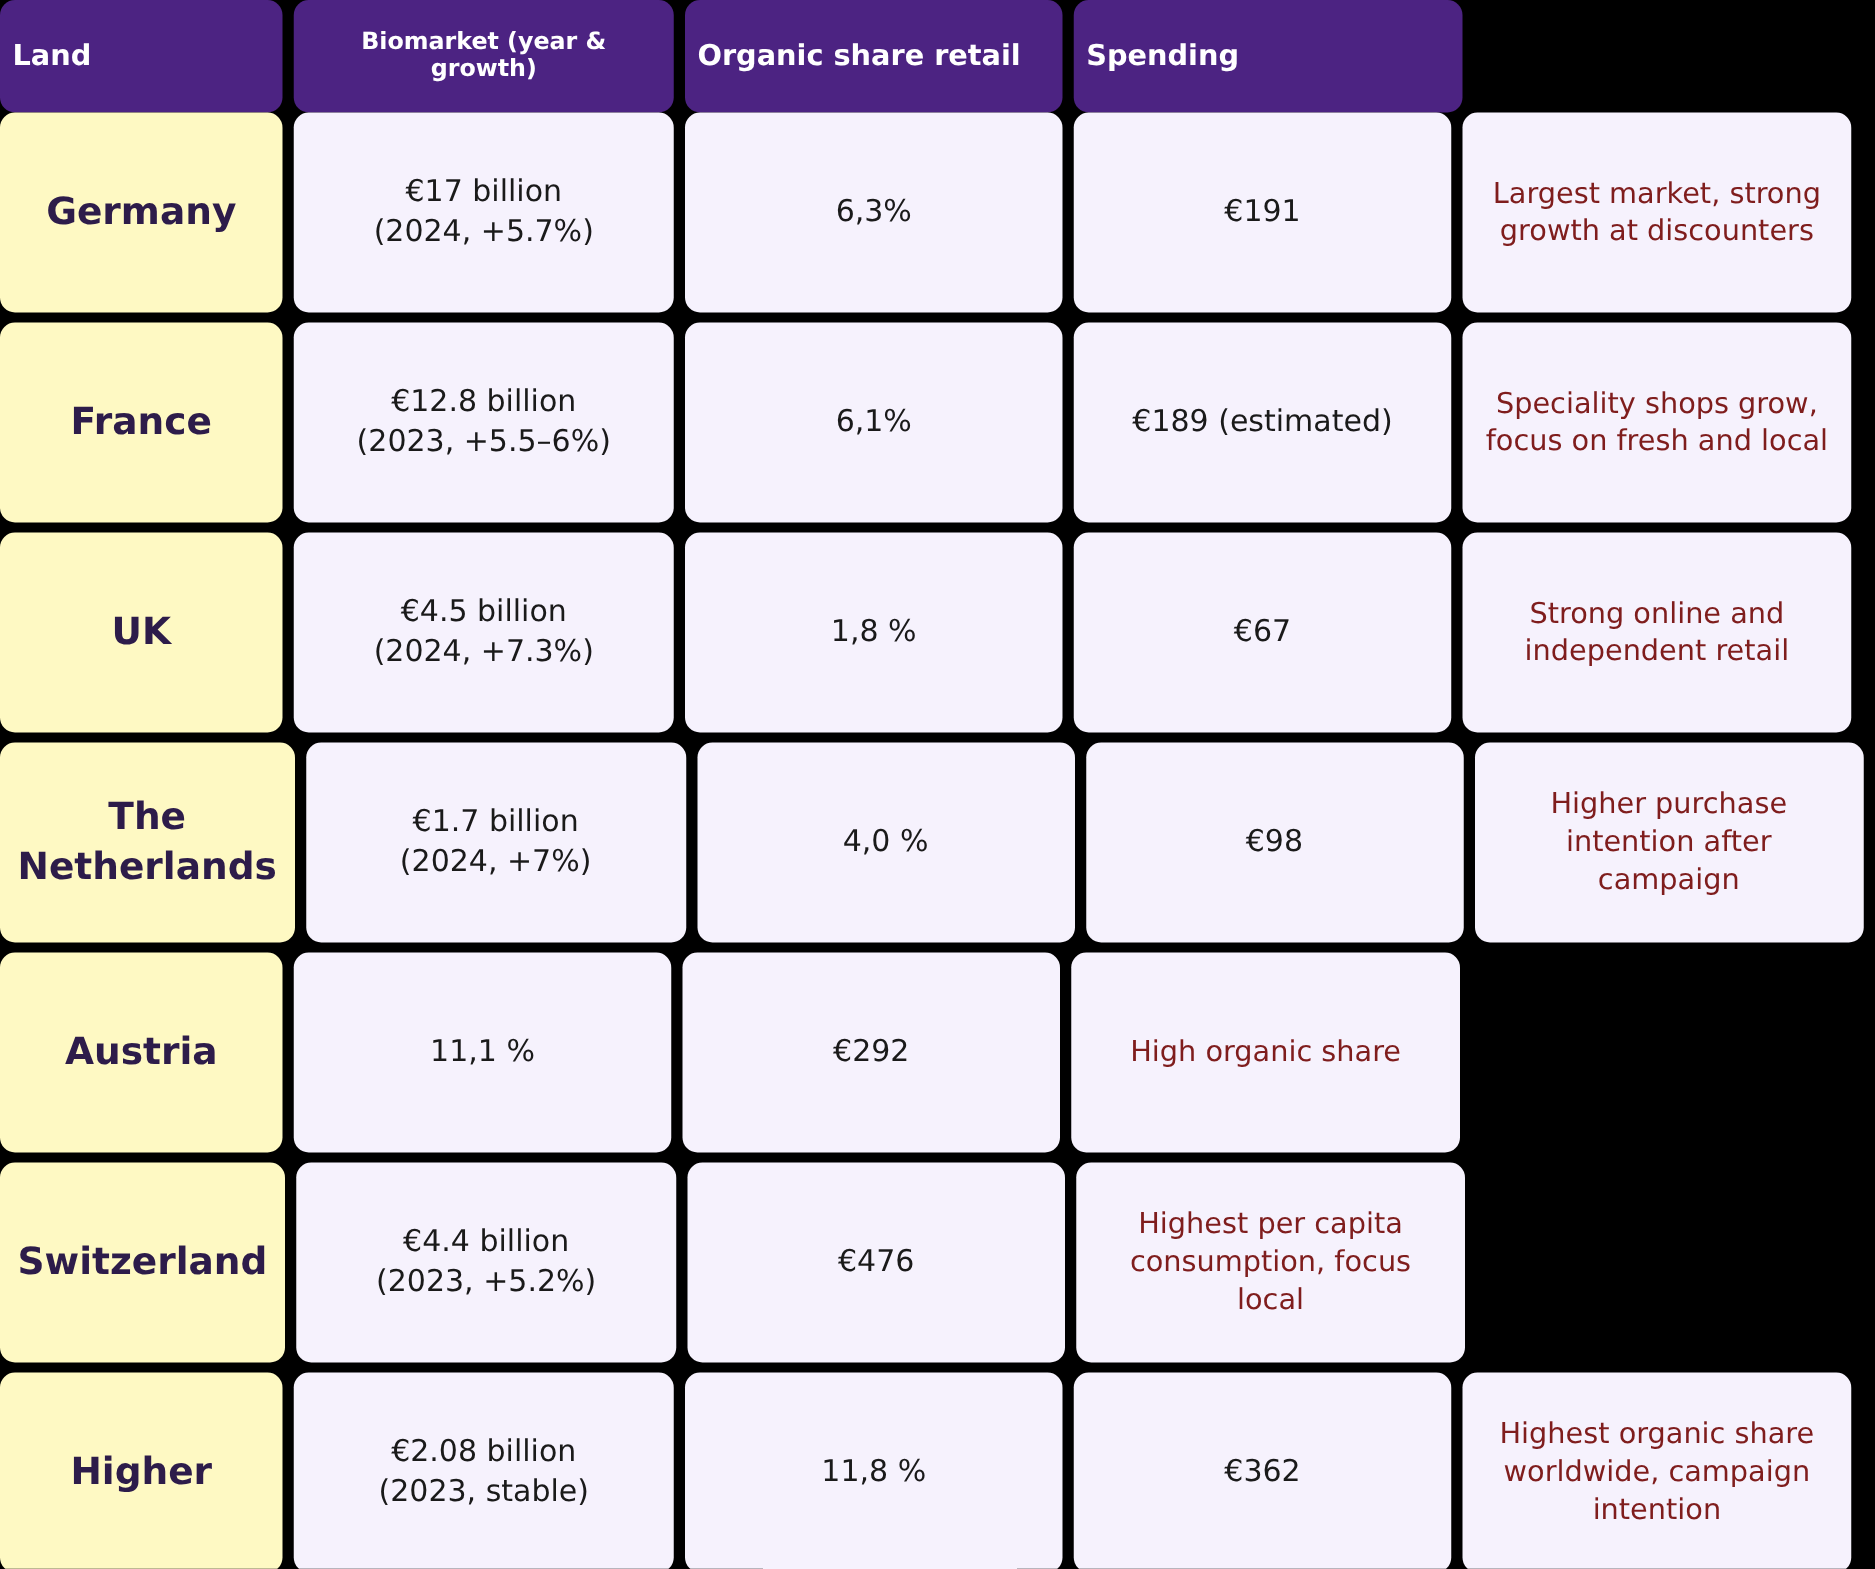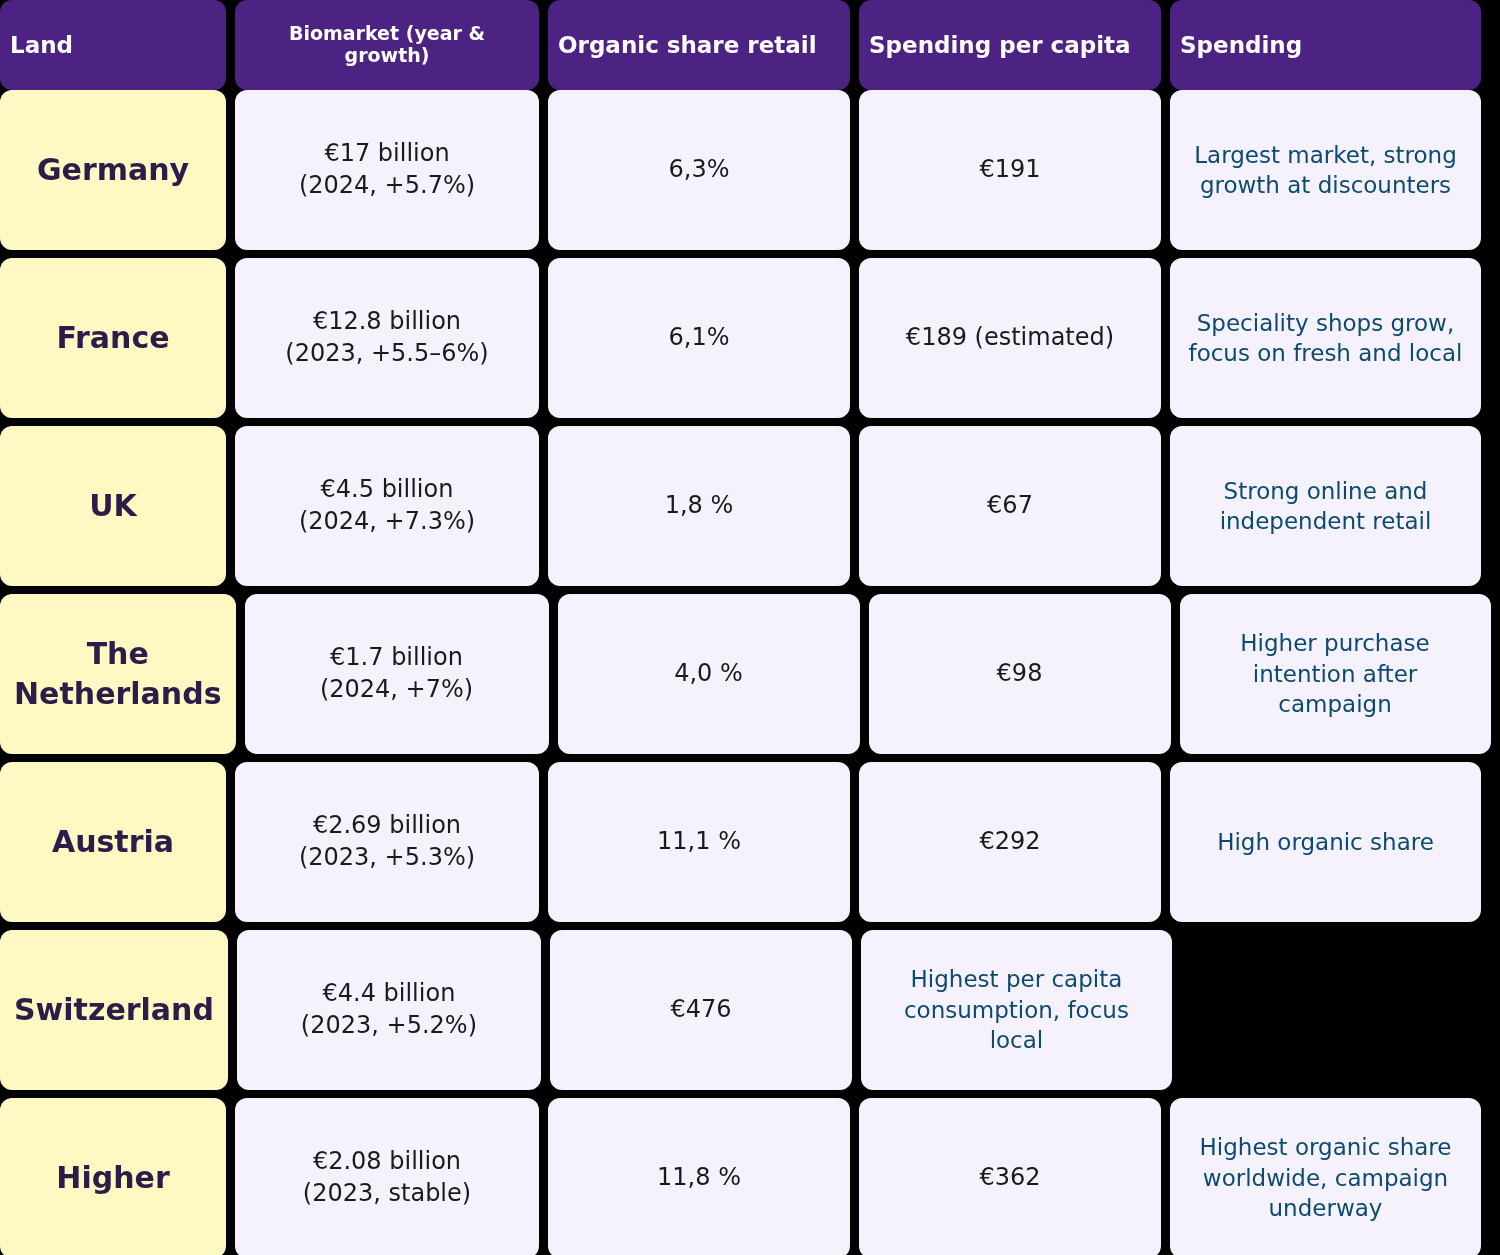--- a/index.html
+++ b/index.html
@@ -88,21 +88,21 @@
     font-size: 30px;
   }
   .value-cell {
     background: #f6f2fd;
     color: #1a1a1a;
     font-weight: normal;
     font-size: 24px;
   }
   .comment-cell {
     background: #f6f2fd;
-    color: #0c4a6e;
+    color: #7f1d1d;
     font-weight: normal;
     font-size: 23px;
   }
   .cell-text {
     display: block;
     white-space: pre-line;
   }
 </style>
 </head>
 <body>
@@ -118,25 +118,20 @@
     <div class="cell col-1">
       <div class="header-cell compact">
         <span class="cell-text">Biomarket (year &amp; growth)</span>
       </div>
     </div>
     <div class="cell col-2">
       <div class="header-cell">
         <span class="cell-text">Organic share retail</span>
       </div>
     </div>
-    <div class="cell col-3">
-      <div class="header-cell">
-        <span class="cell-text">Spending per capita</span>
-      </div>
-    </div>
     <div class="cell col-4">
       <div class="header-cell">
         <span class="cell-text">Spending</span>
       </div>
     </div>
   </div>
 
   <div class="row data-row">
     <div class="cell col-0">
       <div class="body-cell land-cell">
@@ -252,26 +247,20 @@
       </div>
     </div>
   </div>
 
   <div class="row data-row">
     <div class="cell col-0">
       <div class="body-cell land-cell">
         <span class="cell-text">Austria</span>
       </div>
     </div>
-    <div class="cell col-1">
-      <div class="body-cell value-cell">
-        <span class="cell-text">€2.69 billion
-(2023, +5.3%)</span>
-      </div>
-    </div>
     <div class="cell col-2">
       <div class="body-cell value-cell">
         <span class="cell-text">11,1 %</span>
       </div>
     </div>
     <div class="cell col-3">
       <div class="body-cell value-cell">
         <span class="cell-text">€292</span>
       </div>
     </div>
@@ -323,18 +312,18 @@
         <span class="cell-text">11,8 %</span>
       </div>
     </div>
     <div class="cell col-3">
       <div class="body-cell value-cell">
         <span class="cell-text">€362</span>
       </div>
     </div>
     <div class="cell col-4">
       <div class="body-cell comment-cell">
-        <span class="cell-text">Highest organic share worldwide, campaign underway</span>
+        <span class="cell-text">Highest organic share worldwide, campaign intention</span>
       </div>
     </div>
   </div>
 
 </div>
 
 </body></html>

